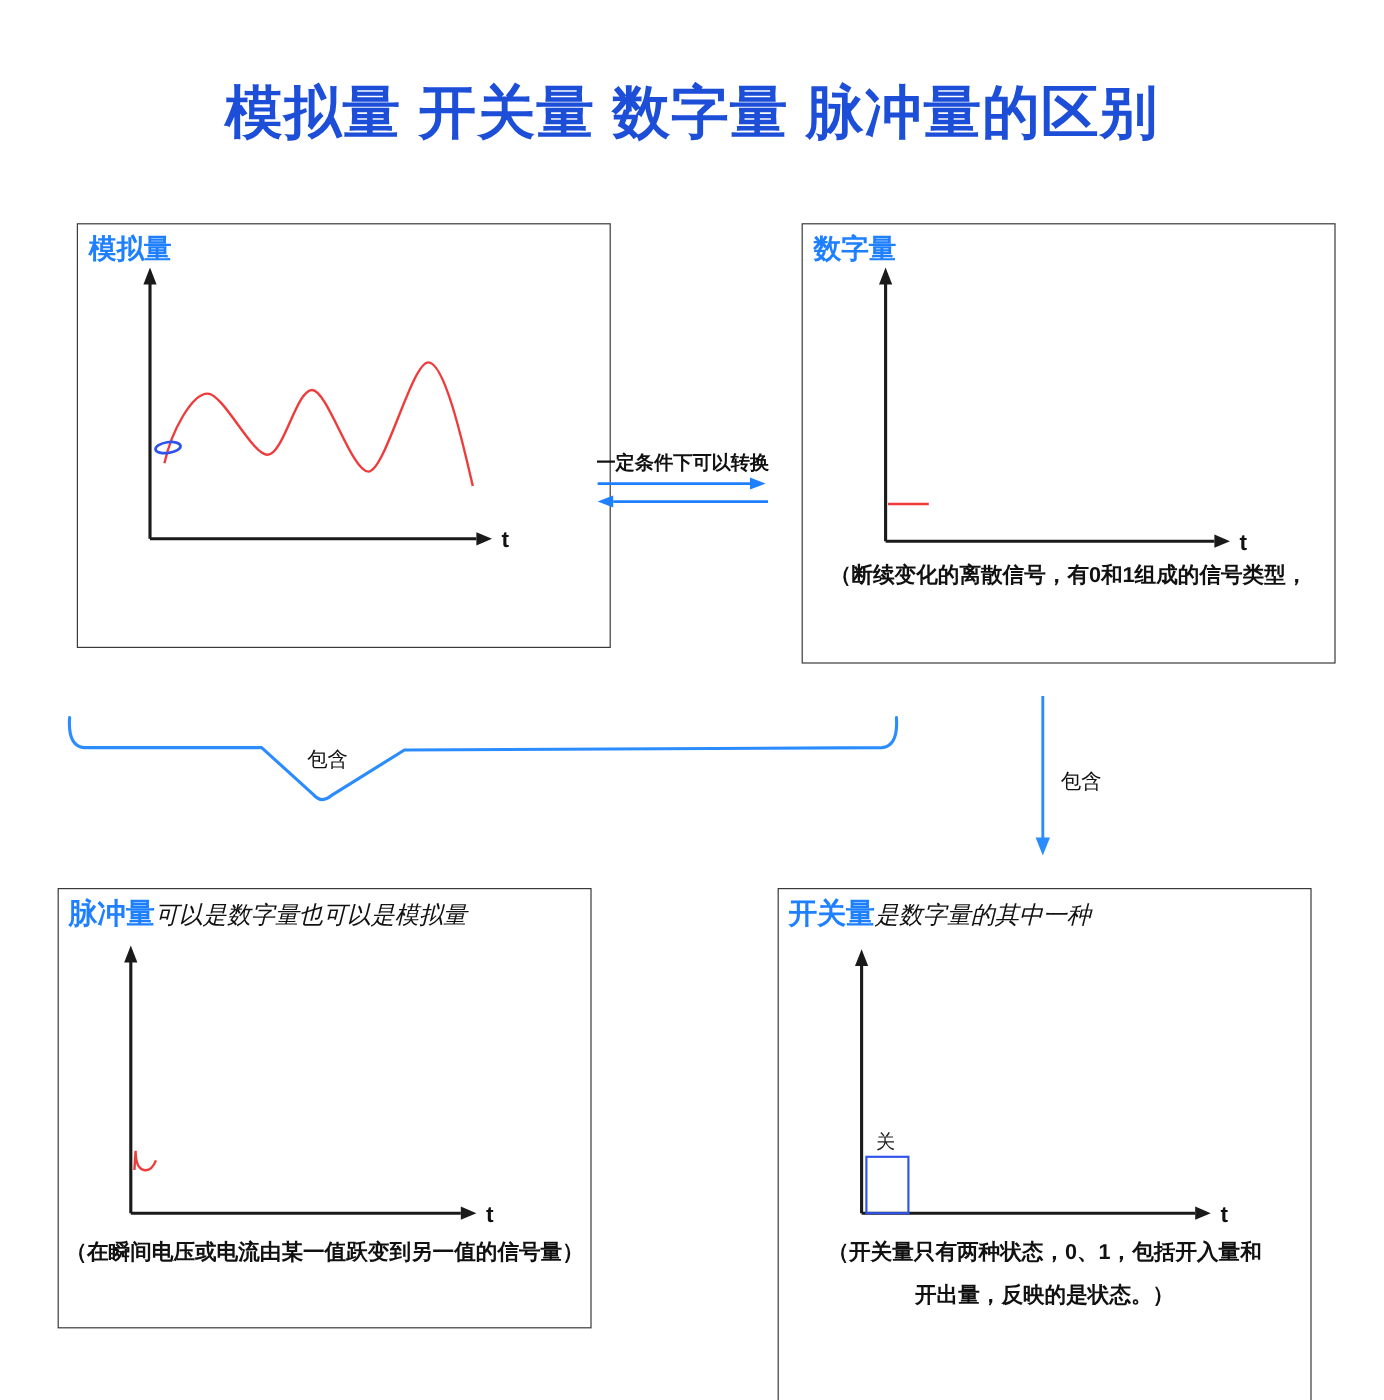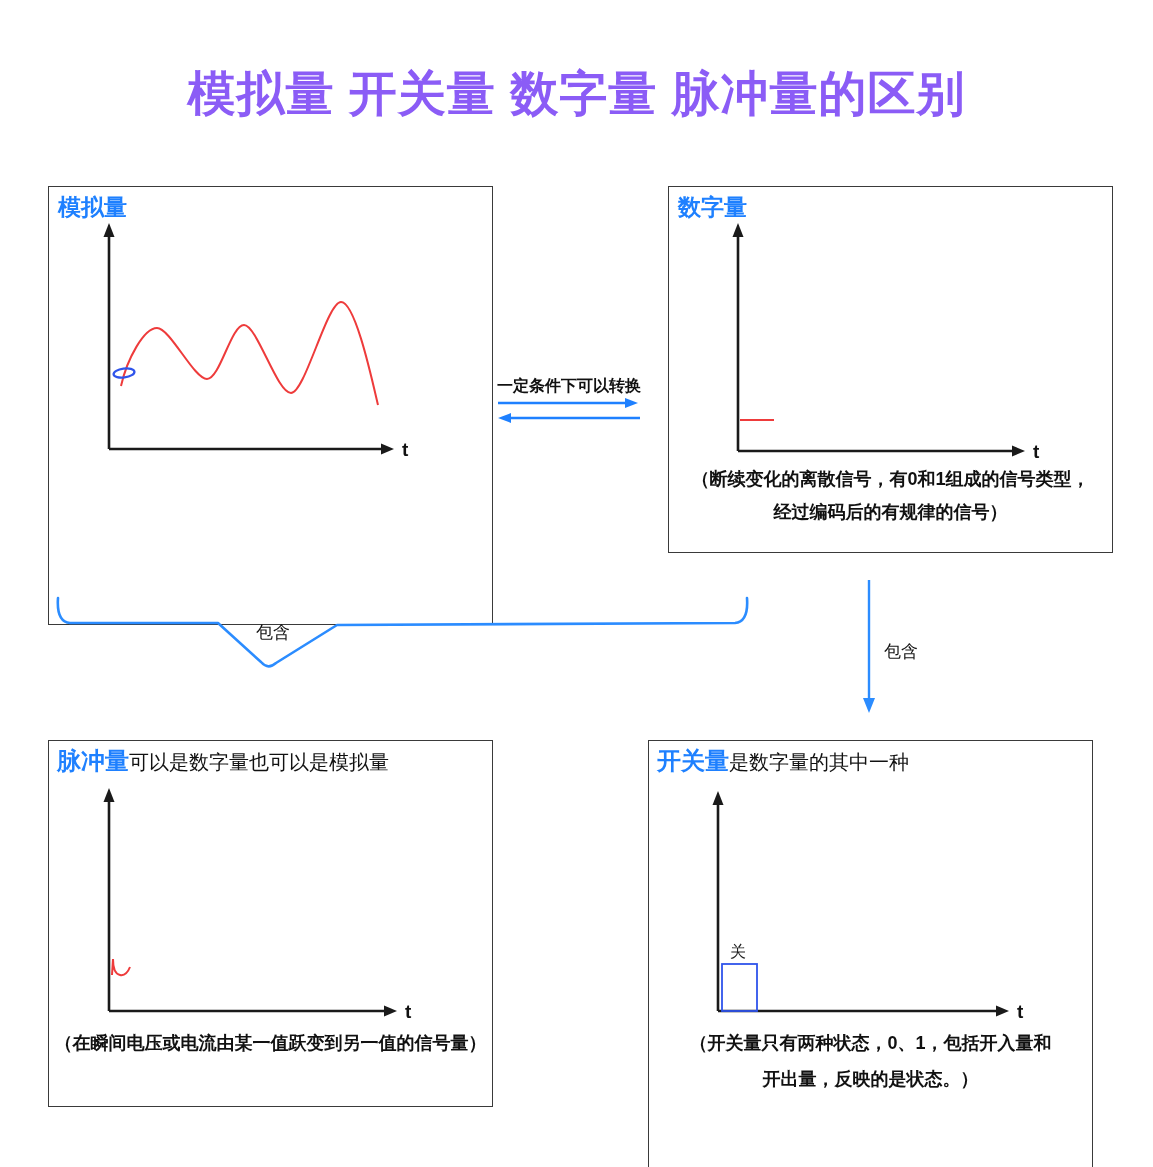--- a/index.html
+++ b/index.html
@@ -13,44 +13,44 @@
     color: #111;
     overflow: hidden;
   }
   .title {
     position: absolute;
     left: 0; right: 0; top: 62px;
     text-align: center;
     font-size: 48px;
     font-weight: 700;
     letter-spacing: 1px;
-    color: #8b5cf6;
+    color: #1d4ed8;
   }
   .box {
     position: absolute;
     width: 445px;
     background: #fff;
     border: 1.5px solid #3a3a3a;
   }
-  .box.analog  { left: 48px;  top: 186px; height: 439px; }
+  .box.analog  { left: 64px;  top: 186px; height: 354px; }
   .box.digital { left: 648px; top: 186px; height: 367px; margin-left: 20px; }
   .box.pulse   { left: 48px;  top: 740px; height: 367px; }
   .box.switch  { left: 648px; top: 740px; height: 429px; }
 
   .box-label {
     position: absolute; left: 9px; top: 5px;
     font-size: 23px; font-weight: 700; color: #1e80ff;
     white-space: nowrap;
   }
   .box-header {
     position: absolute; left: 8px; top: 4px;
     white-space: nowrap;
   }
   .box-header .hl { font-size: 24px; font-weight: 700; color: #1e80ff; }
-  .box-header .sub { font-size: 20px; font-weight: 500; color: #111; }
+  .box-header .sub { font-size: 20px; font-weight: 500; color: #111; font-style: italic; }
 
   .plot { position: absolute; left: 0; top: 0; }
 
   .caption {
     position: absolute; left: 0; width: 100%;
     text-align: center;
     font-size: 18px; font-weight: 700; color: #111;
     white-space: nowrap;
   }
   .analog  .caption { top: 281px; }
@@ -111,21 +111,20 @@
       <g>
         <line x1="69" y1="264" x2="69" y2="48" stroke="#1a1a1a" stroke-width="2.6"></line>
         <polygon points="63.5,50 74.5,50 69,36" fill="#1a1a1a"></polygon>
         <line x1="69" y1="264" x2="343" y2="264" stroke="#1a1a1a" stroke-width="2.6"></line>
         <polygon points="343,258.5 343,269.5 356,264" fill="#1a1a1a"></polygon>
         <text class="axis-t" x="364" y="271">t</text>
       </g>
       <line x1="71" y1="233" x2="105" y2="233" stroke="#ee3b3b" stroke-width="2.2"></line>
     </svg>
     <div class="caption cap1">（断续变化的离散信号，有0和1组成的信号类型，</div>
-    <div class="caption cap2">经过编码后的有规律的信号）</div>
   </section>
 
   <section class="box pulse">
     <div class="box-header">
       <span class="hl">脉冲量</span><span class="sub">可以是数字量也可以是模拟量</span>
     </div>
     <svg class="plot" width="445" height="367" viewBox="0 0 445 367">
       <g>
         <line x1="60" y1="270" x2="60" y2="59" stroke="#1a1a1a" stroke-width="2.6"></line>
         <polygon points="54.5,61 65.5,61 60,47" fill="#1a1a1a"></polygon>

